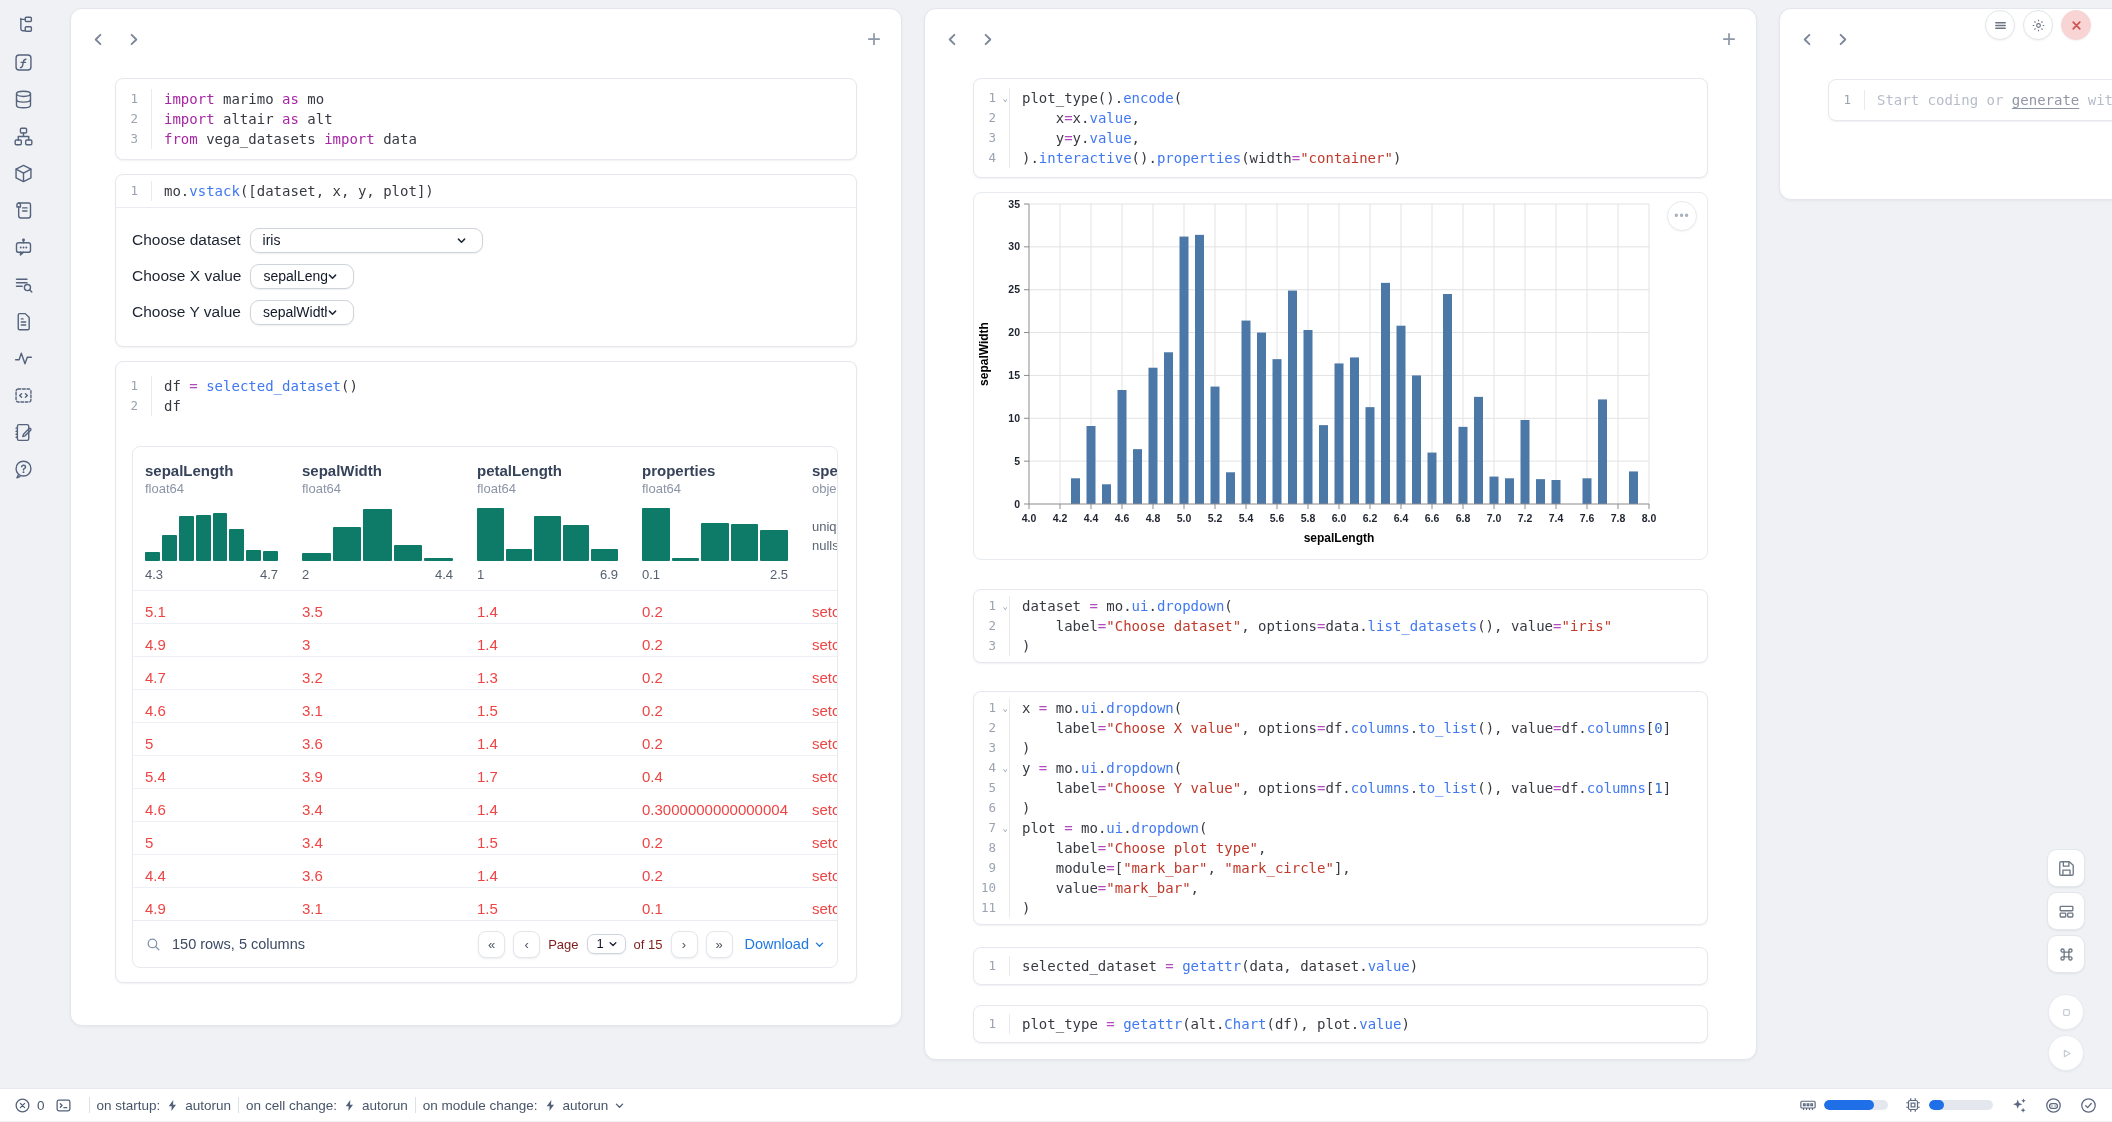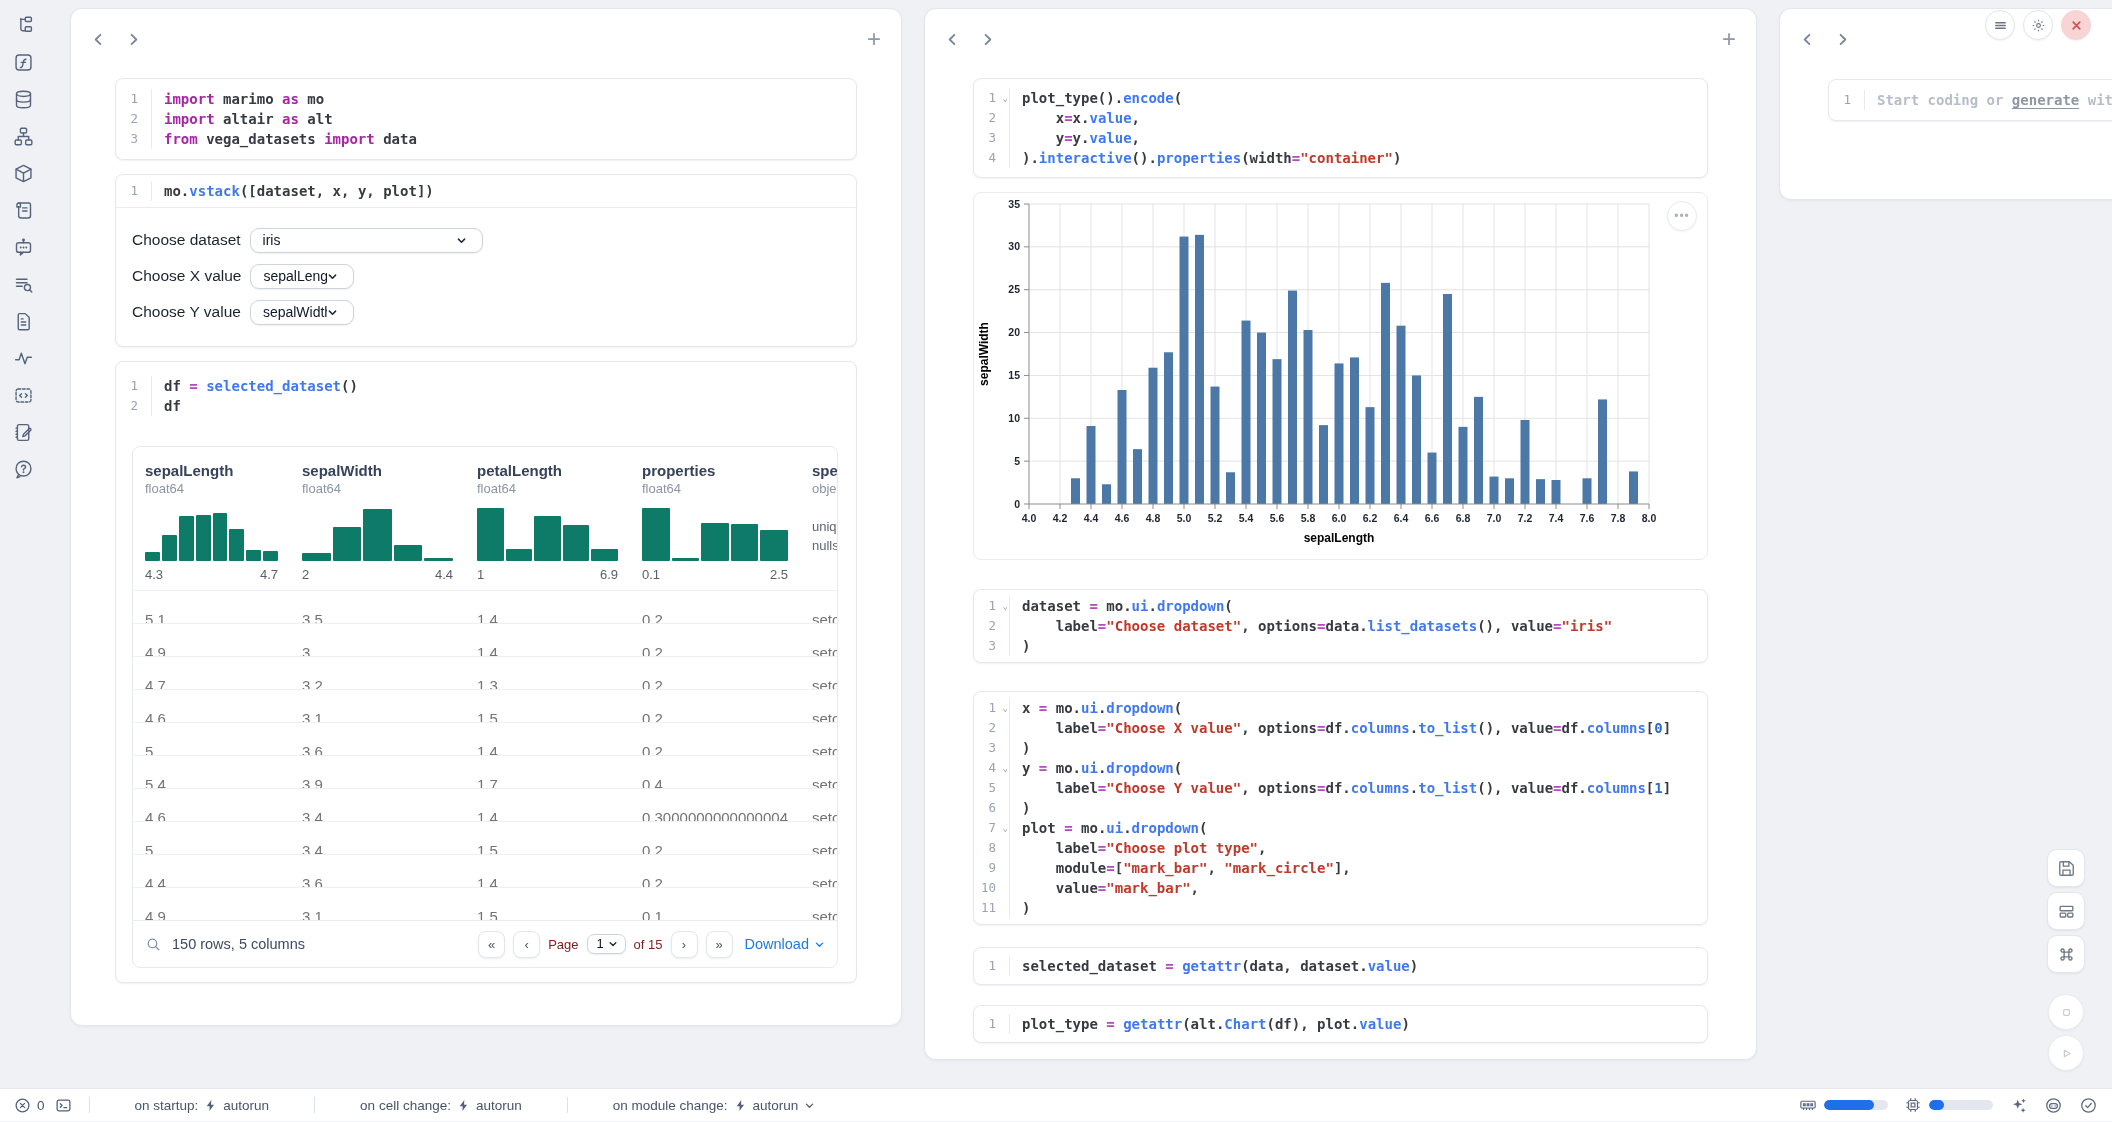--- a/index.html
+++ b/index.html
@@ -25,21 +25,21 @@
   .cell{border:1px solid #e5e8ee;border-radius:8px;box-shadow:0 1px 2px rgba(16,24,40,.06);background:#fff;}
   #pL .cell{margin:0 44px;}
   #pM .cell{margin:0 48px;}
   .code{padding:9px 0;font-family:"DejaVu Sans Mono","Liberation Mono",monospace;font-size:14px;line-height:20px;color:#383a42;}
   .code.pad10{padding:10px 0;}
   .code.pad6{padding:6px 0;}
   .code.pad8{padding:8px 0;}
   .code-line{display:flex;}
   .gutter{position:relative;flex:0 0 36px;border-right:1px solid #e8ebf0;color:#9aa3b2;font-size:12.5px;text-align:right;padding-right:13px;box-sizing:border-box;user-select:none;}
   .gutter .fold{position:absolute;right:1px;top:0px;font-size:9px;color:#8d96a5;}
-  .code-text{padding-left:12px;white-space:pre;font-weight:bold;}
+  .code-text{padding-left:12px;white-space:pre;}
   .tk-kw{color:#a626a4;}
   .tk-fn{color:#4078f2;}
   .tk-str{color:#c0392b;}
   .tk-op{color:#b44ac0;}
   .tk-num{color:#2d6bce;}
   .tk-pl{color:#383a42;}
 
   
   .cell-out{border-top:1px solid #e9ecf0;padding:18px 16px 12px;}
   .ctl{display:flex;align-items:center;gap:9px;height:28px;margin-bottom:8px;font-size:15.5px;color:#1c2330;}
@@ -51,21 +51,21 @@
   .table-wrap{margin:16px 16px 14px;border:1px solid #e6e9ee;border-radius:8px;overflow:hidden;width:706px;box-sizing:border-box;}
   .tbl-scroll{width:706px;overflow:hidden;}
   .tbl-grid{display:grid;grid-template-columns:157px 175px 165px 170px 200px;width:867px;}
   .th-cell{padding:14px 12px 4px;box-sizing:border-box;}
   .th-name{font-weight:bold;font-size:15px;color:#37435a;line-height:20px;}
   .th-type{font-size:13px;color:#8a94a6;line-height:16px;}
   .hist{height:56px;display:flex;align-items:flex-end;gap:2px;margin-top:8px;}
   .hist div{flex:1;border-radius:1px;}
   .range{display:flex;justify-content:space-between;font-size:13px;color:#565f6e;margin:6px 0 4px;}
   .th-meta{font-size:13px;color:#5b6575;margin-top:20px;line-height:19px;}
-  .td-cell{height:33px;line-height:33px;padding:12px 12px;font-size:15px;color:#737373;border-top:1px solid #edf0f4;white-space:nowrap;overflow:hidden;box-sizing:border-box;}
+  .td-cell{height:33px;line-height:33px;padding:4px 12px;font-size:15px;color:#ef4444;border-top:1px solid #edf0f4;white-space:nowrap;overflow:hidden;box-sizing:border-box;}
   .tbl-footer{height:46px;border-top:1px solid #e9ecf0;display:flex;align-items:center;padding:0 12px;gap:10px;}
   .tbl-summary{font-size:14.5px;color:#3c4a63;}
   .pg-btn{width:27px;height:27px;border:1px solid #e3e7ec;border-radius:8px;background:#fff;box-shadow:0 1px 2px rgba(16,24,40,.08);color:#4b5563;font-size:13px;display:flex;align-items:center;justify-content:center;cursor:pointer;}
   .pg-text{font-size:13px;color:#7f1d1d;}
   .page-sel select{padding:1px 20px 2px 9px;font-size:13px;border-radius:7px;}
   .download{color:#2079e0;font-size:14.5px;display:flex;align-items:center;gap:5px;cursor:pointer;margin-left:4px;}
   .download svg{width:11px;height:11px;}
 
   
   .chart-box{position:relative;margin:14px 48px 0;border:1px solid #e8ebef;border-radius:8px;height:368px;box-sizing:border-box;}
@@ -788,21 +788,21 @@
           <path d="m9 9 6 6M15 9l-6 6"></path>
         </svg>
       <span>0</span>
     </span>
     <button class="sb-group" style="background:none;border:none;padding:0;color:#52607a;cursor:pointer;">
       <svg width="17" height="17" viewBox="0 0 24 24" fill="none" stroke="currentColor" stroke-width="1.8" stroke-linecap="round" stroke-linejoin="round">
           <rect x="3" y="4.5" width="18" height="15" rx="2.5"></rect>
           <path d="m7.5 9.5 2.5 2.5-2.5 2.5M12.5 15h4"></path>
         </svg>
     </button>
-    <span id="run-config" style="display:flex;align-items:center;gap:38px;">
+    <span id="run-config" style="display:flex;align-items:center;">
         <span class="sb-div"></span>
         <button class="sb-group" style="background: none; border: none; padding: 0px; font: inherit; color: inherit; cursor: pointer;">
           <span>on startup:</span>
           <svg width="13" height="13" viewBox="0 0 24 24" fill="#52607a" stroke="none">
             <path d="M13.5 2 5 13.5h5.5L10 22l8.5-11.5H13z"></path>
           </svg>
           <span>autorun</span>
         </button>
         <span class="sb-div"></span>
         <button class="sb-group" style="background: none; border: none; padding: 0px; font: inherit; color: inherit; cursor: pointer;">

